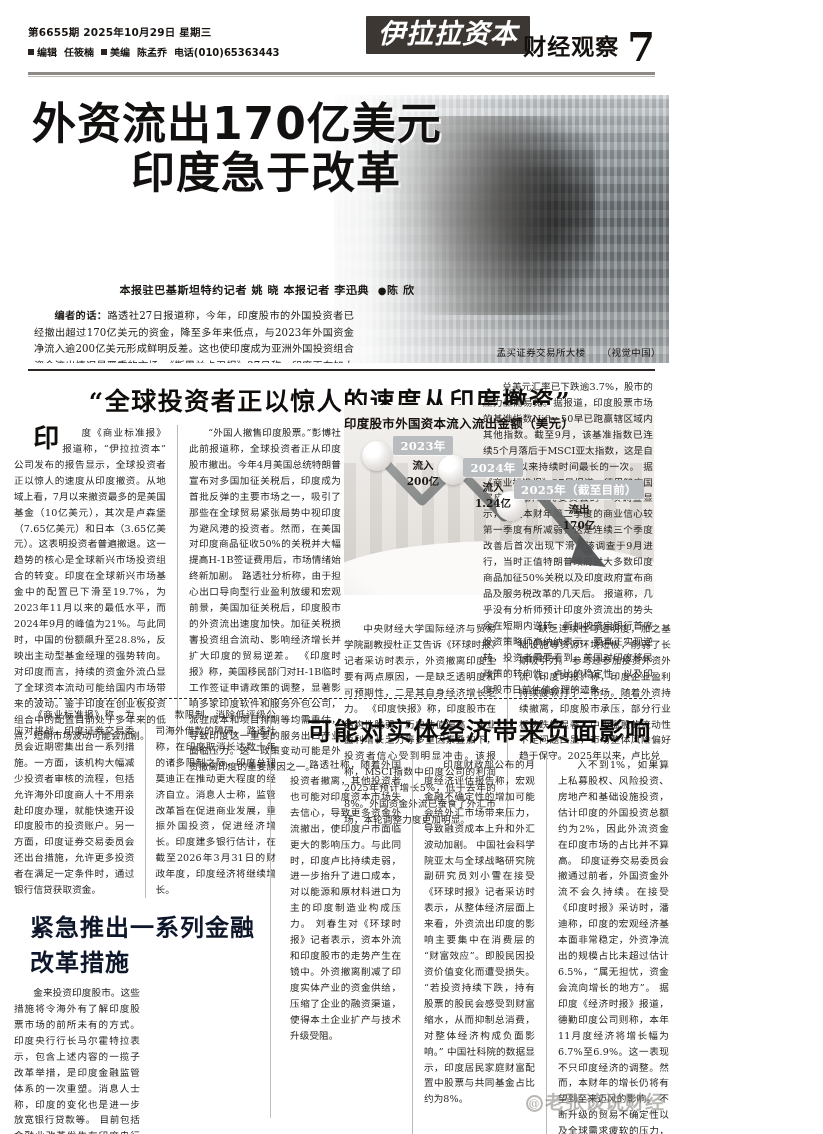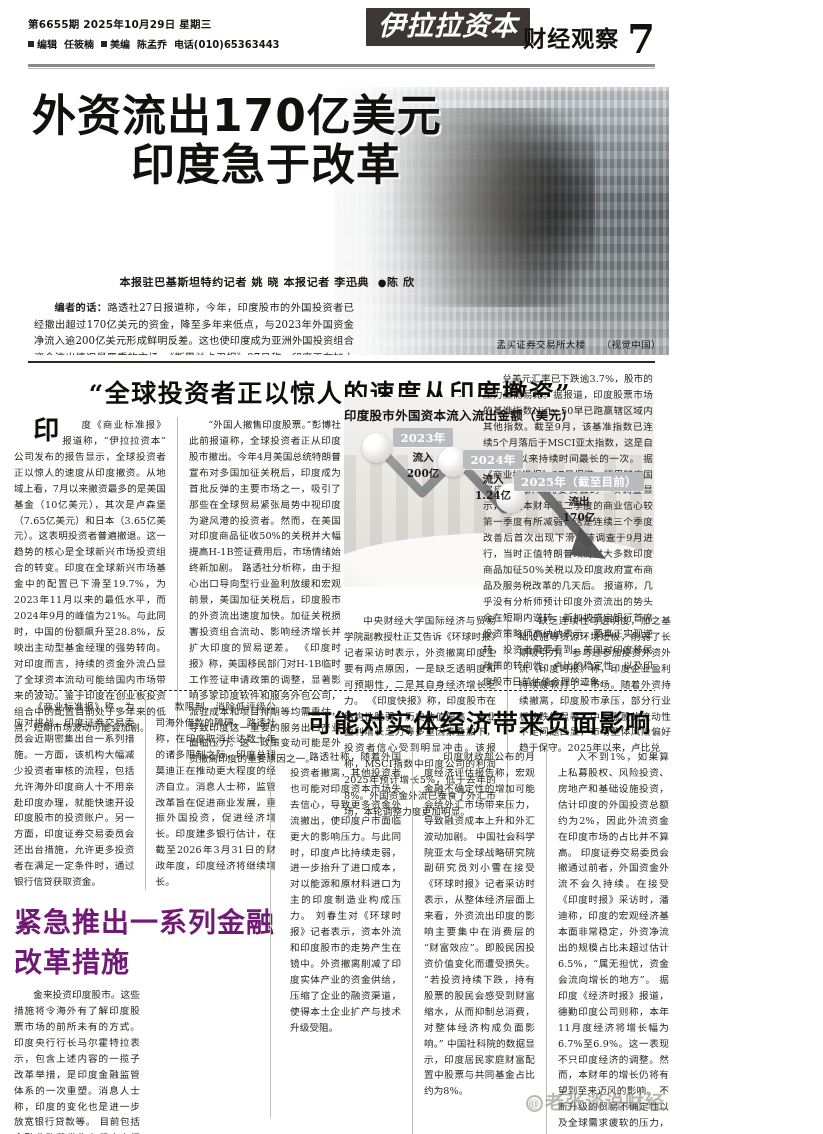--- a/index.html
+++ b/index.html
@@ -6,21 +6,21 @@
   * { box-sizing: border-box; }
   html, body { margin:0; padding:0; }
   body {
     width: 823px; height: 1134px;
     background: #ffffff;
     font-family: "DejaVu Sans", "Liberation Sans", sans-serif;
     color: #15110f;
     overflow: hidden;
     position: relative;
   }
-  .page { width:683px; height:1134px; position:relative; padding: 0 14px; }
+  .page { width:683px; height:1134px; position:relative; padding: 8px 14px; }
 
   
   .masthead { position:relative; height:68px; padding-top:14px; }
   .mast-left { position:absolute; left:14px; top:16px; line-height:1.55; }
   .issue-line { font-size:10.5px; font-weight:bold; letter-spacing:.2px; color:#171310; }
   .editor-line { font-size:10px; font-weight:bold; color:#171310; margin-top:5px; }
   .sq { display:inline-block; width:6px; height:6px; background:#2a2422; margin-right:3px; vertical-align:1px; }
   .mast-center {
     position:absolute; left:352px; top:8px;
     background:#3c3733; color:#ffffff;
@@ -172,23 +172,23 @@
     background:radial-gradient(circle at 34% 30%, #ffffff 0 26%, #e6e3e0 58%, #c9c6c2 100%);
     box-shadow:0 1px 3px rgba(0,0,0,.22);
   }
 
   
   .sec2 { position:relative; margin-top:7px; height:300px; }
   .sec2-left { position:absolute; left:0; top:0; width:262px; }
   .sec2-left .twocol { display:flex; gap:10px; }
   .sec2-left .col { width:126px; }
   .sec2-title {
-    font-weight:bold; font-size:28px; letter-spacing:1px;
-    font-family:"DejaVu Serif","Liberation Serif",serif;
-    color:#701a75; margin:10px 0 7px;
+    font-weight:bold; font-size:24px; letter-spacing:1px;
+    font-family:"DejaVu Serif","Liberation Serif",serif;
+    color:#0f172a; margin:10px 16px 7px;
   }
   .sec2-right { position:absolute; left:276px; top:0; right:0; }
   .sec2-headline {
     text-align:center; font-weight:bold; font-size:25px; letter-spacing:1.5px;
     font-family:"DejaVu Serif","Liberation Serif",serif; color:#100d0b;
     padding:4px 0 10px;
   }
   .sec2-right .cols .col { width:128px; }
 
   .vline-page { position:absolute; left:270px; top:698px; width:1px; height:420px; background:#c2bebb; }

